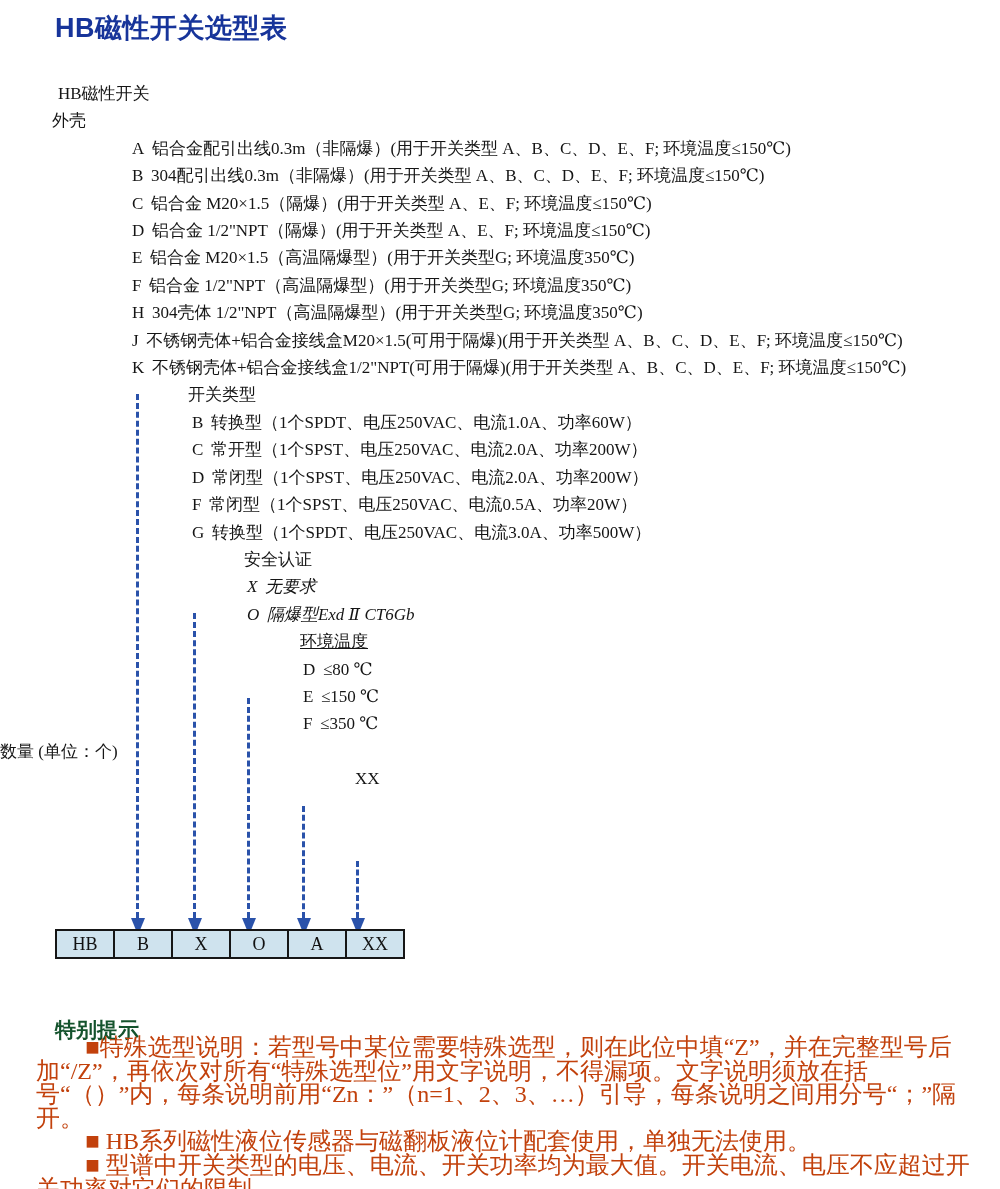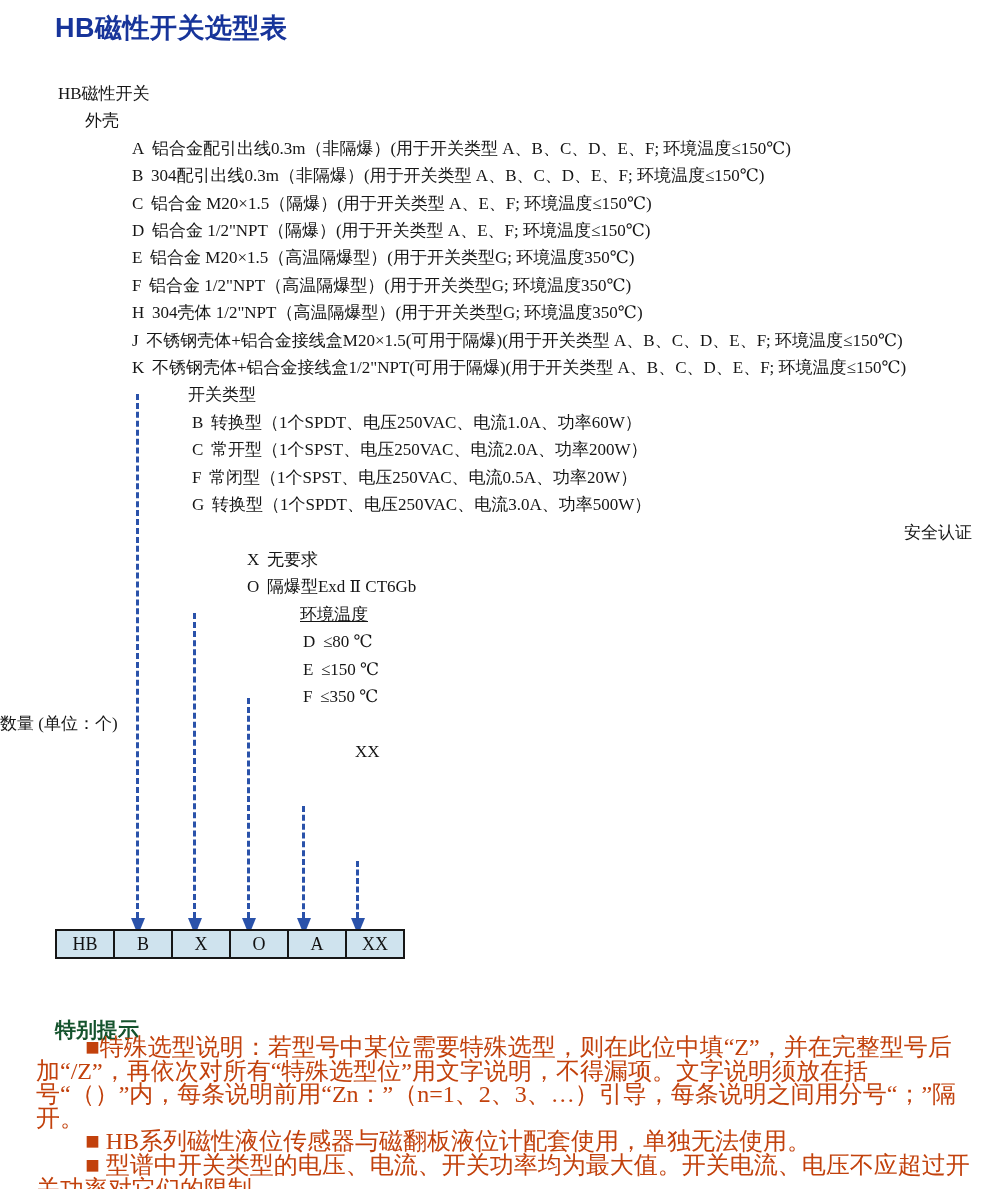--- a/index.html
+++ b/index.html
@@ -10,23 +10,23 @@
   }
   .title {
     position:absolute; left:55px; top:10px; margin:0;
     font-family:"Liberation Sans","DejaVu Sans",sans-serif;
     font-size:27px; font-weight:700; color:#17349a; letter-spacing:0.5px;
   }
   .tree { position:absolute; left:0; top:64px; width:972px;margin-top:16px; }
   .row { line-height:27.4px; font-size:17px; white-space:nowrap; }
   .row .code { margin-right:0.45em; }
   .root { padding-left:58px; }
-  .h0 { padding-left:85px; } .i0 { padding-left:132px; }
+  .h0 { padding-left:52px; } .i0 { padding-left:132px; }
   .h1 { padding-left:188px; } .i1 { padding-left:192px; }
-  .h2 { padding-left:244px;text-align:right; } .i2 { padding-left:247px; }
+  .h2 { padding-left:244px; } .i2 { padding-left:247px;font-style:italic; }
   .h3 { padding-left:300px;text-decoration:underline; } .i3 { padding-left:303px; }
   .h4 { } .i4 { padding-left:355px; }
 
   .vline { position:absolute; width:0; border-left:3px dashed #2a52aa; }
   .ahead {
     position:absolute; width:0; height:0;
     border-left:7px solid transparent; border-right:7px solid transparent;
     border-top:17px solid #2a52aa;
   }
 
@@ -67,20 +67,21 @@
     <div class="row i0"><span class="code">D</span><span>铝合金 1/2"NPT（隔爆）(用于开关类型 A、E、F; 环境温度≤150℃)</span></div>
     <div class="row i0"><span class="code">E</span><span>铝合金 M20×1.5（高温隔爆型）(用于开关类型G; 环境温度350℃)</span></div>
     <div class="row i0"><span class="code">F</span><span>铝合金 1/2"NPT（高温隔爆型）(用于开关类型G; 环境温度350℃)</span></div>
     <div class="row i0"><span class="code">H</span><span>304壳体 1/2"NPT（高温隔爆型）(用于开关类型G; 环境温度350℃)</span></div>
     <div class="row i0"><span class="code">J</span><span>不锈钢壳体+铝合金接线盒M20×1.5(可用于隔爆)(用于开关类型 A、B、C、D、E、F; 环境温度≤150℃)</span></div>
     <div class="row i0"><span class="code">K</span><span>不锈钢壳体+铝合金接线盒1/2"NPT(可用于隔爆)(用于开关类型 A、B、C、D、E、F; 环境温度≤150℃)</span></div>
 
     <div class="row h1">开关类型</div>
     <div class="row i1"><span class="code">B</span><span>转换型（1个SPDT、电压250VAC、电流1.0A、功率60W）</span></div>
     <div class="row i1"><span class="code">C</span><span>常开型（1个SPST、电压250VAC、电流2.0A、功率200W）</span></div>
+    <div class="row i1"><span class="code">D</span><span>常闭型（1个SPST、电压250VAC、电流2.0A、功率200W）</span></div>
     <div class="row i1"><span class="code">F</span><span>常闭型（1个SPST、电压250VAC、电流0.5A、功率20W）</span></div>
     <div class="row i1"><span class="code">G</span><span>转换型（1个SPDT、电压250VAC、电流3.0A、功率500W）</span></div>
 
     <div class="row h2">安全认证</div>
     <div class="row i2"><span class="code">X</span><span>无要求</span></div>
     <div class="row i2"><span class="code">O</span><span>隔爆型Exd Ⅱ CT6Gb</span></div>
 
     <div class="row h3">环境温度</div>
     <div class="row i3"><span class="code">D</span><span>≤80 ℃</span></div>
     <div class="row i3"><span class="code">E</span><span>≤150 ℃</span></div>

